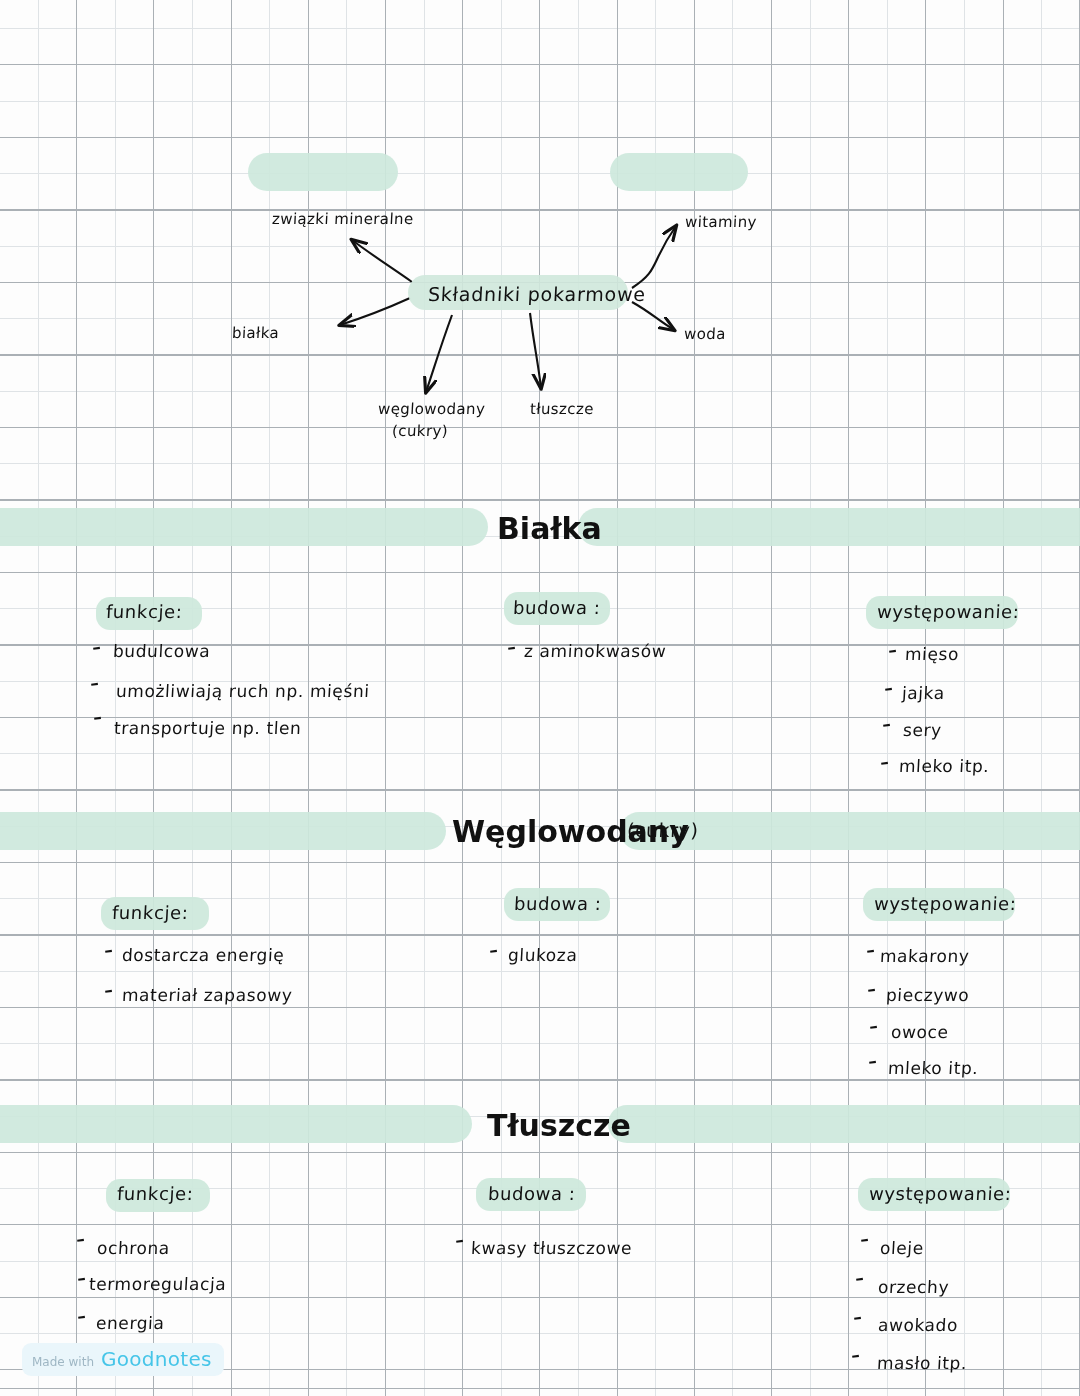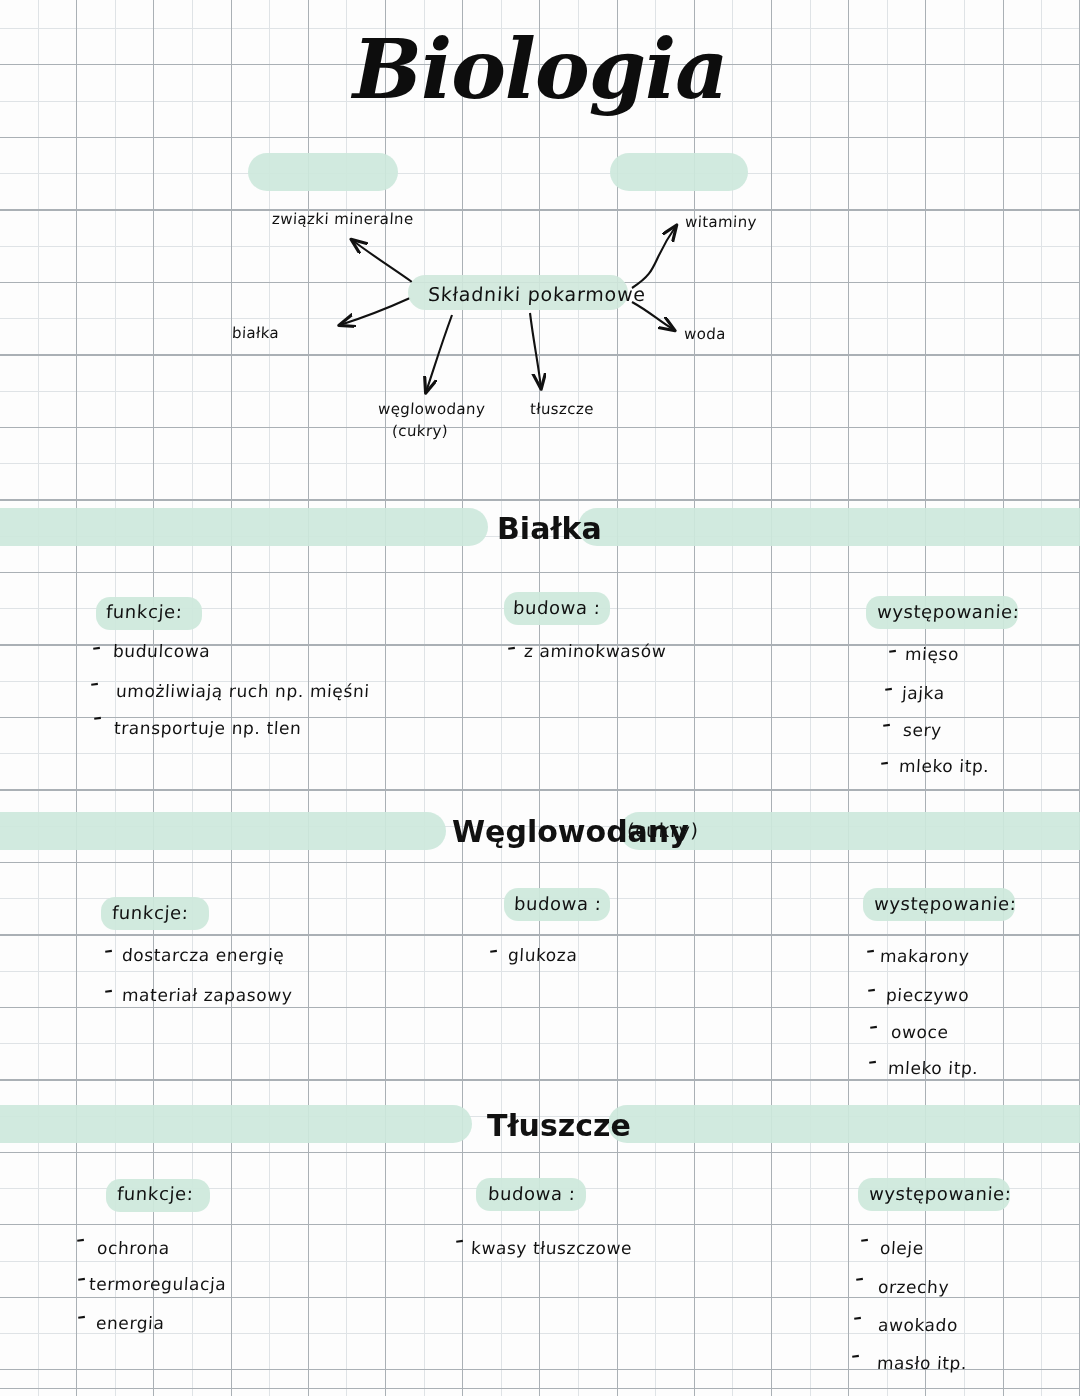--- a/index.html
+++ b/index.html
@@ -111,24 +111,20 @@
 
   svg.arrows{position:absolute;left:0;top:0;width:1080px;height:1396px;pointer-events:none;}
 </style>
 </head>
 <body>
 
 <div id="paper"></div>
 
 <div id="sheet">
 
-  <div class="abs title">
-    <span class="shadow">Biologia</span>
-    <span>Biologia</span>
-  </div>
 
   <div class="abs band" style="left:248px;top:153px;width:150px;"></div>
   <div class="abs band" style="left:610px;top:153px;width:138px;"></div>
 
   <svg class="arrows" viewBox="0 0 1080 1396">
     <defs>
       <marker id="ah" markerWidth="9" markerHeight="9" refX="7" refY="3.2" orient="auto">
         <path d="M0,0.2 L7.6,3.2 L0,6.2" fill="none" stroke="#111" stroke-width="1.5" stroke-linecap="round" stroke-linejoin="round"></path>
       </marker>
     </defs>
@@ -236,14 +232,18 @@
   <div class="abs hw md" style="left:869px;top:1183px;">występowanie:</div>
   <div class="abs dash" style="left:860px;top:1229px;">–</div>
   <div class="abs hw" style="left:880px;top:1238px;">oleje</div>
   <div class="abs dash" style="left:855px;top:1268px;">–</div>
   <div class="abs hw" style="left:878px;top:1277px;">orzechy</div>
   <div class="abs dash" style="left:853px;top:1307px;">–</div>
   <div class="abs hw" style="left:878px;top:1315px;">awokado</div>
   <div class="abs dash" style="left:851px;top:1345px;">–</div>
   <div class="abs hw" style="left:877px;top:1353px;">masło  itp.</div>
 
+  <div class="abs gn-wrap">
+    <span class="gn-made">Made with</span>
+    <span class="gn-name">Goodnotes</span>
+  </div>
 
 </div>
 
 </body></html>

